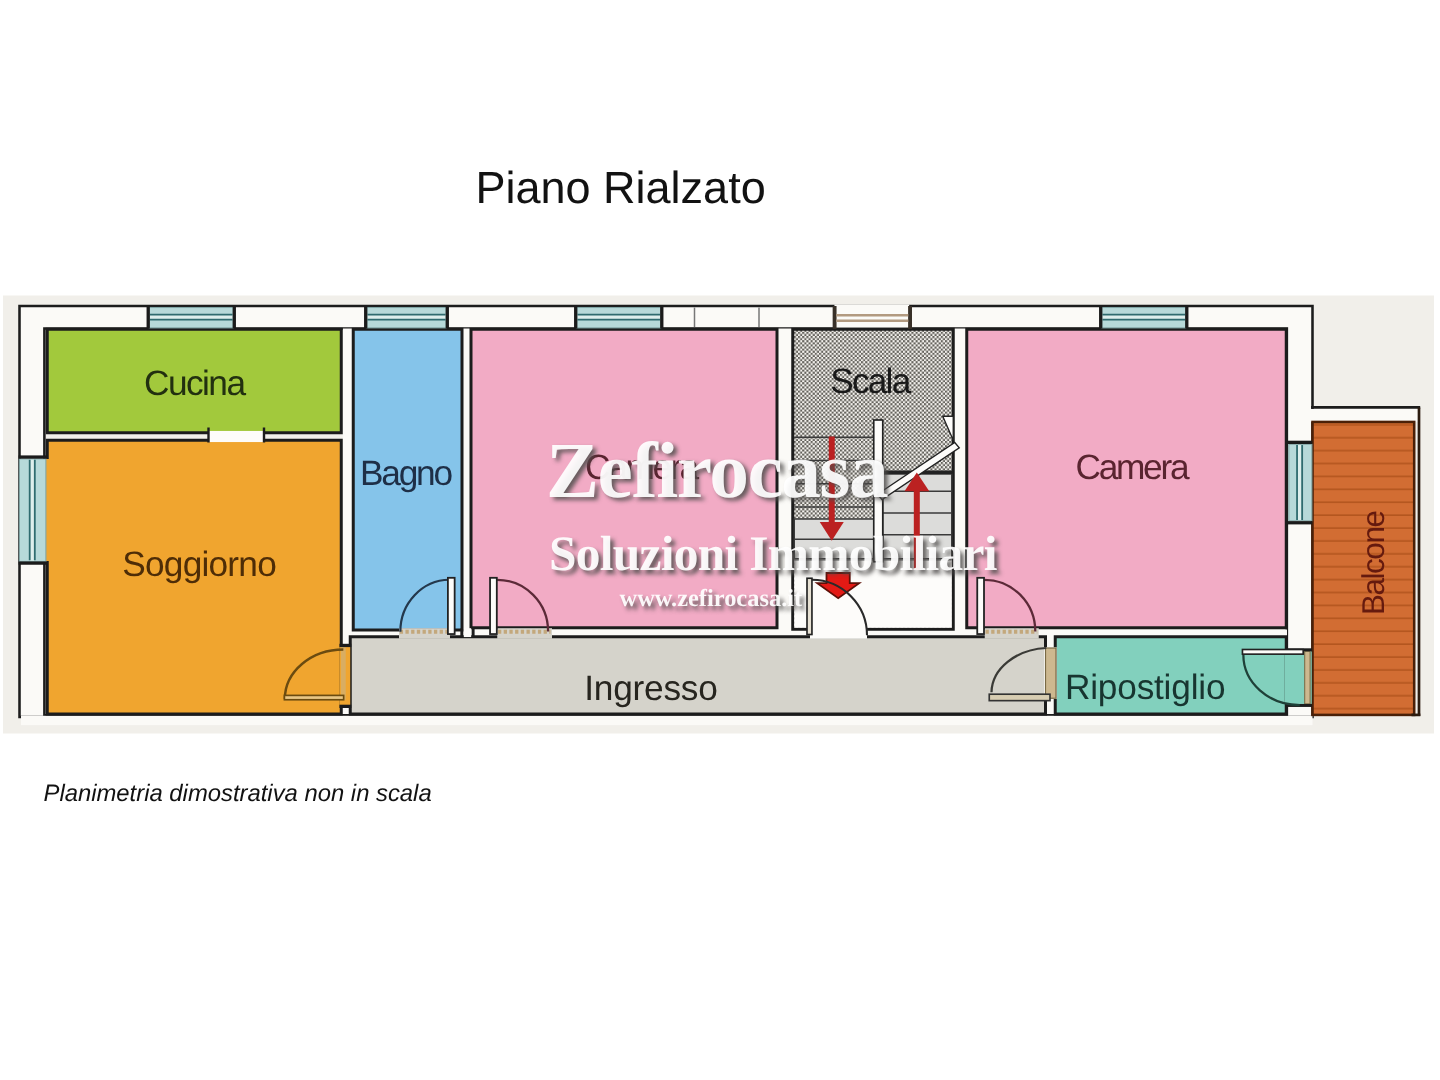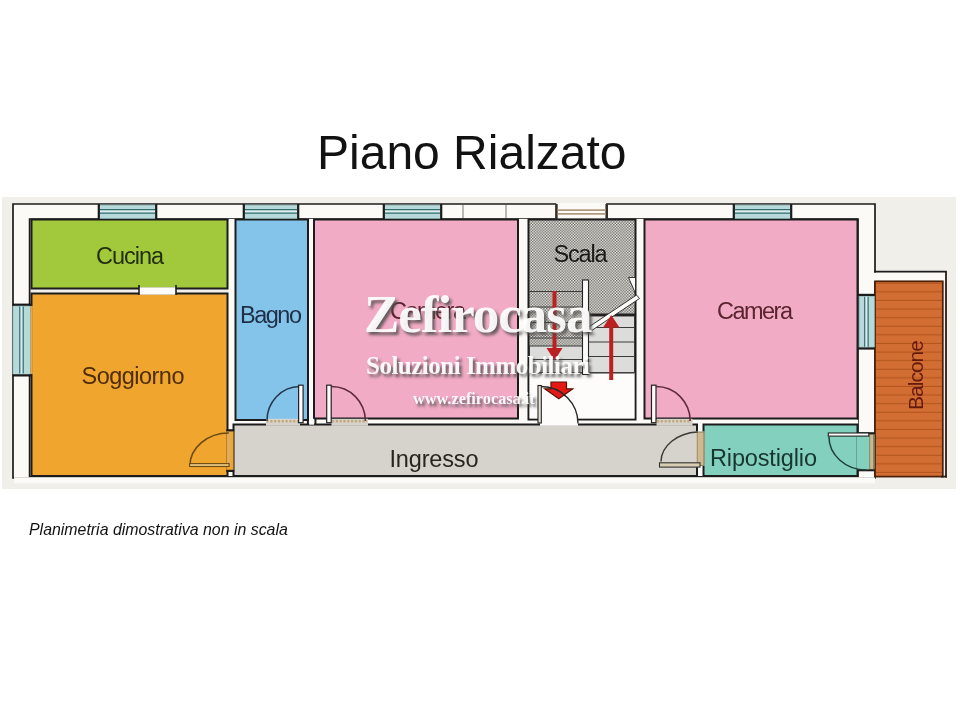--- a/index.html
+++ b/index.html
@@ -1,22 +1,22 @@
 <!DOCTYPE html>
 <html><head>
 <meta charset="utf-8">
 <style>
 html,body{margin:0;padding:0;background:#ffffff;}
 #page{position:relative;width:960px;height:720px;overflow:hidden;background:#ffffff;font-family:"Liberation Sans",sans-serif;}
-#title{position:absolute;left:317px;top:109px;font-size:48px;color:#121212;white-space:nowrap;margin-top:16px;}
+#title{position:absolute;left:317px;top:109px;font-size:30px;color:#121212;white-space:nowrap;}
 #caption{position:absolute;left:29px;top:521px;font-size:15.9px;color:#121212;white-space:nowrap;font-style:italic;}
 #wm{position:absolute;left:0;top:0;width:784px;height:720px;pointer-events:none;}
 .wml{position:absolute;font-family:"Liberation Serif",serif;font-weight:bold;color:rgba(255,255,255,0.93);text-shadow:2.5px 2.5px 3px rgba(80,78,76,0.85);white-space:nowrap;}
 #wm1{left:364px;top:284px;font-size:53px;letter-spacing:-1px;}
-#wm2{left:366px;top:351.5px;font-size:25px;letter-spacing:-0.5px;}
+#wm2{left:366px;top:351.5px;font-size:33px;letter-spacing:-0.5px;}
 #wm3{left:413px;top:389px;font-size:16.3px;}
 </style>
 </head>
 <body>
 <div id="page">
 <svg width="960" height="720" viewBox="0 0 960 720" style="position:absolute;left:0;top:0;">
 <defs>
 <pattern id="hatch" width="2.8" height="2.8" patternUnits="userSpaceOnUse">
   <rect width="2.8" height="2.8" fill="#f6f4f0"></rect>
   <rect x="0" y="0" width="1.4" height="1.4" fill="#63615b"></rect>

